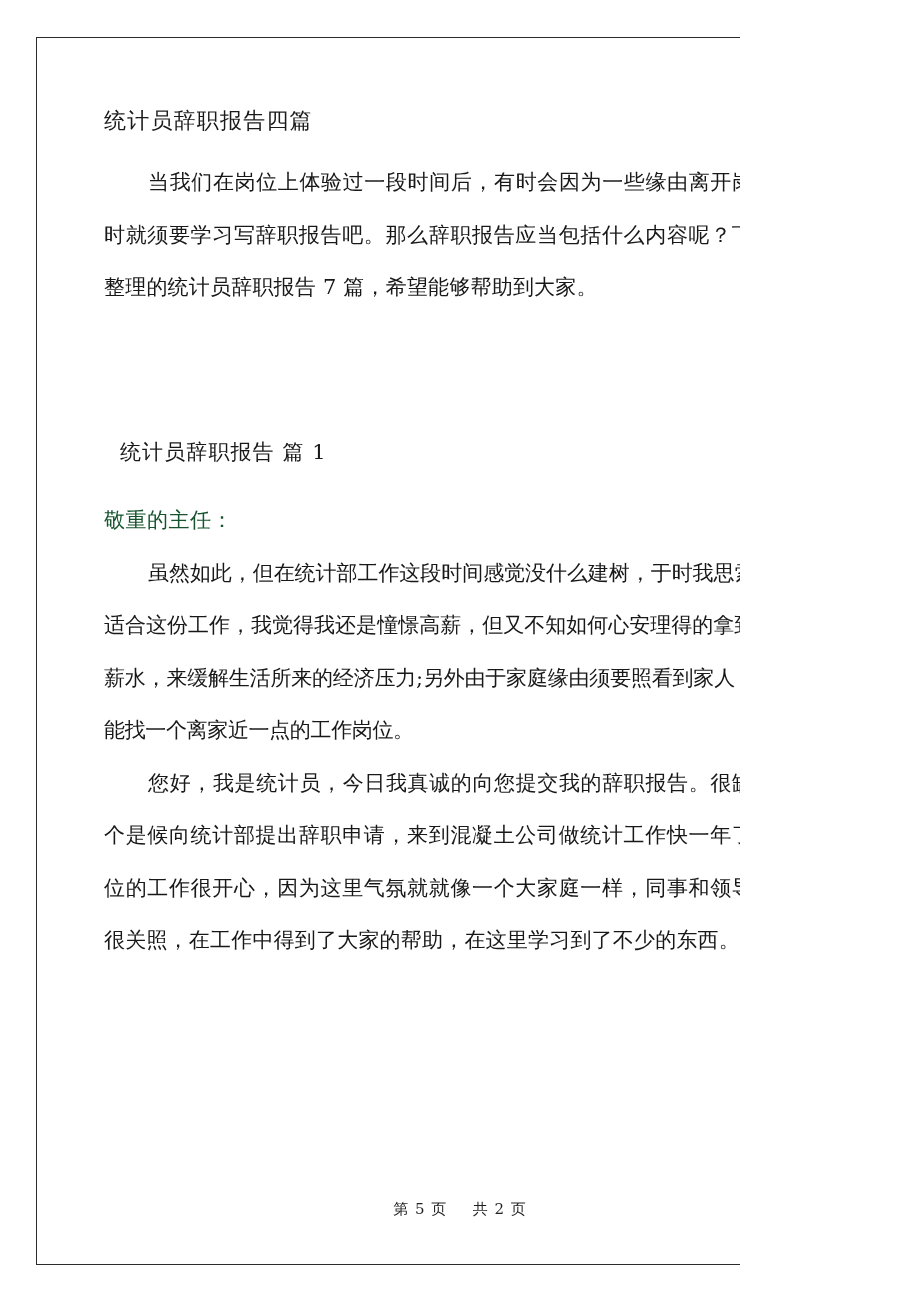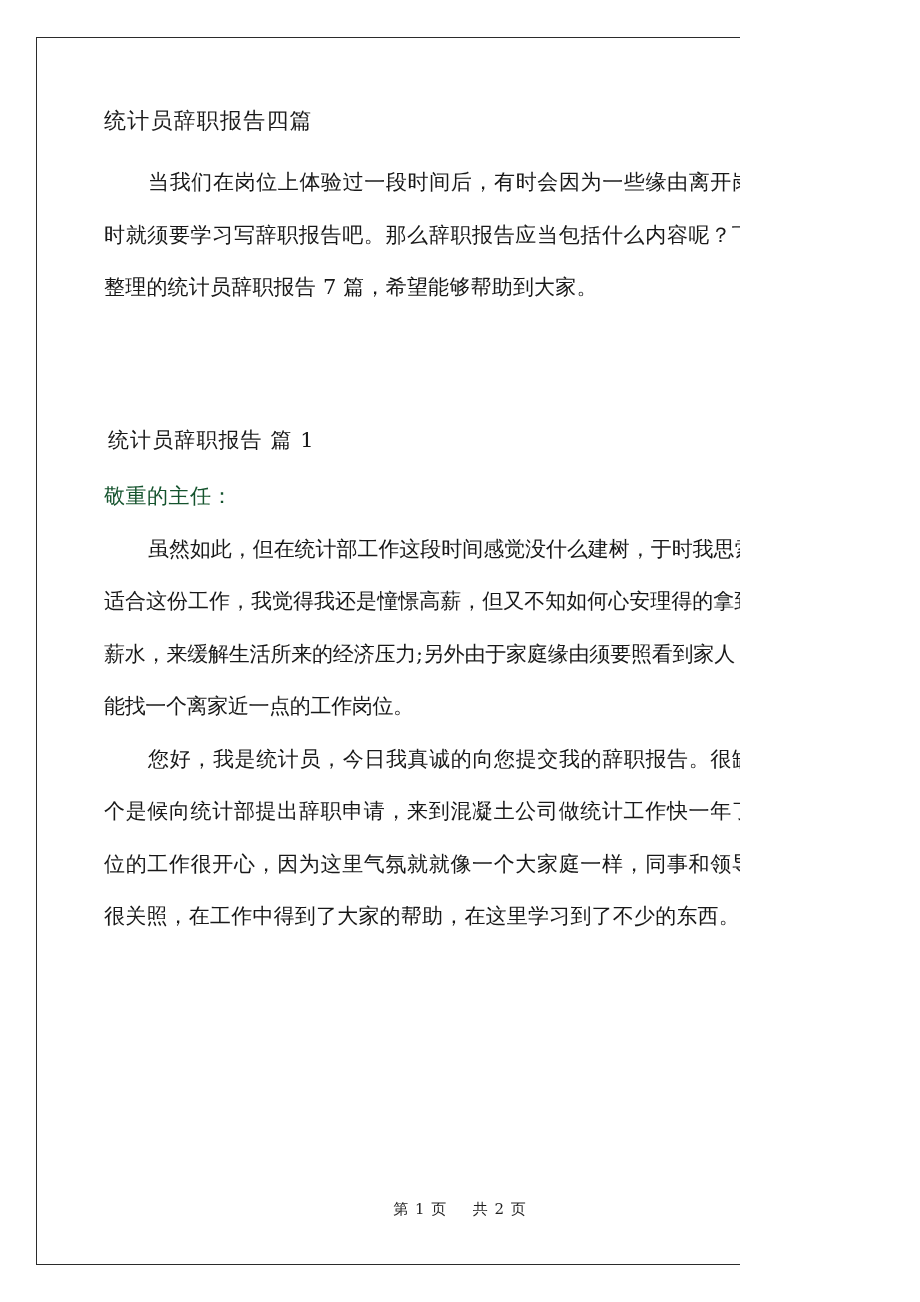--- a/index.html
+++ b/index.html
@@ -60,21 +60,21 @@
   }
   .para.tight {
     letter-spacing: -0.35px;
   }
   .gap-lg { height: 96px; }
   .section-head {
     font-size: 21px;
     line-height: 52.5px;
     color: #181818;
     letter-spacing: 1.1px;
-    margin: 4px;
+    margin: 16px;
   }
   .salutation {
     font-size: 21px;
     line-height: 52.5px;
     color: #14532d;
     letter-spacing: 0.5px;
     margin: 0;
   }
   #footer {
     position: absolute;
@@ -109,18 +109,18 @@
     <p class="salutation">敬重的主任：</p>
 
     <p class="para indent tight">虽然如此，但在统计部工作这段时间感觉没什么建树，于时我思索我是否适合这份工作，我觉得我还是憧憬高薪，但又不知如何心安理得的拿到这样的薪水，来缓解生活所来的经济压力;另外由于家庭缘由须要照看到家人，我希望能找一个离家近一点的工作岗位。</p>
 
     <p class="para indent">您好，我是统计员，今日我真诚的向您提交我的辞职报告。很缺憾在这个是候向统计部提出辞职申请，来到混凝土公司做统计工作快一年了，在单位的工作很开心，因为这里气氛就就像一个大家庭一样，同事和领导对我都很关照，在工作中得到了大家的帮助，在这里学习到了不少的东西。</p>
 
 
   </div>
 
   <div id="footer">
-    <span>第 1 页</span>
+    <span>第 5 页</span>
     <span class="sep"></span>
     <span>共 2 页</span>
   </div>
 
 </div>
 
 </body></html>

